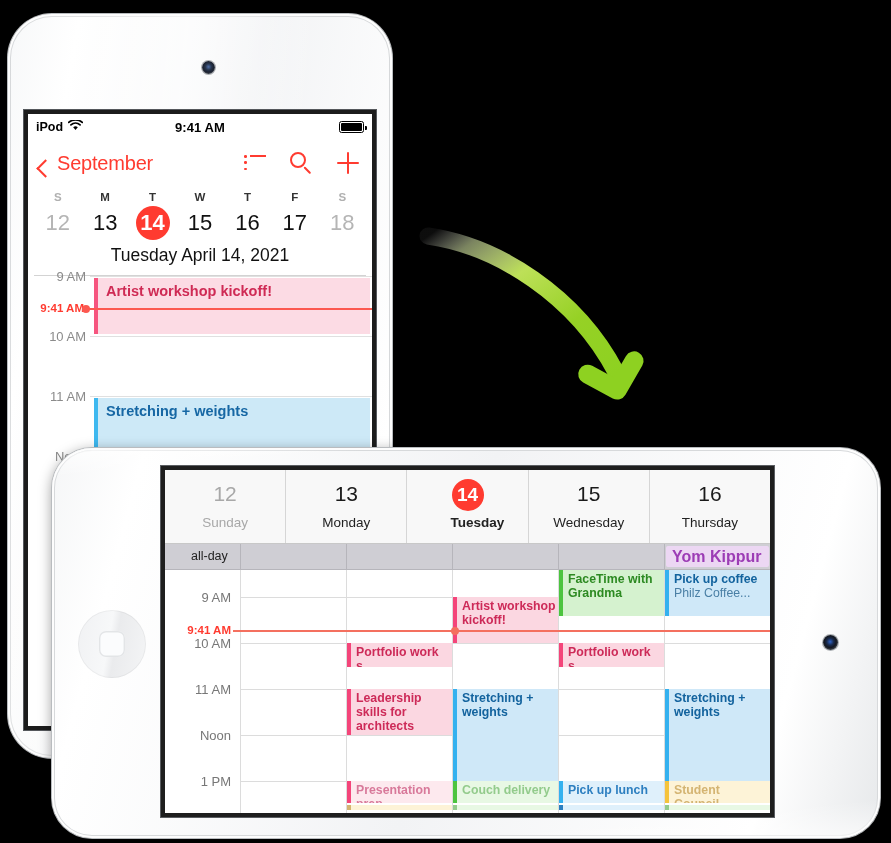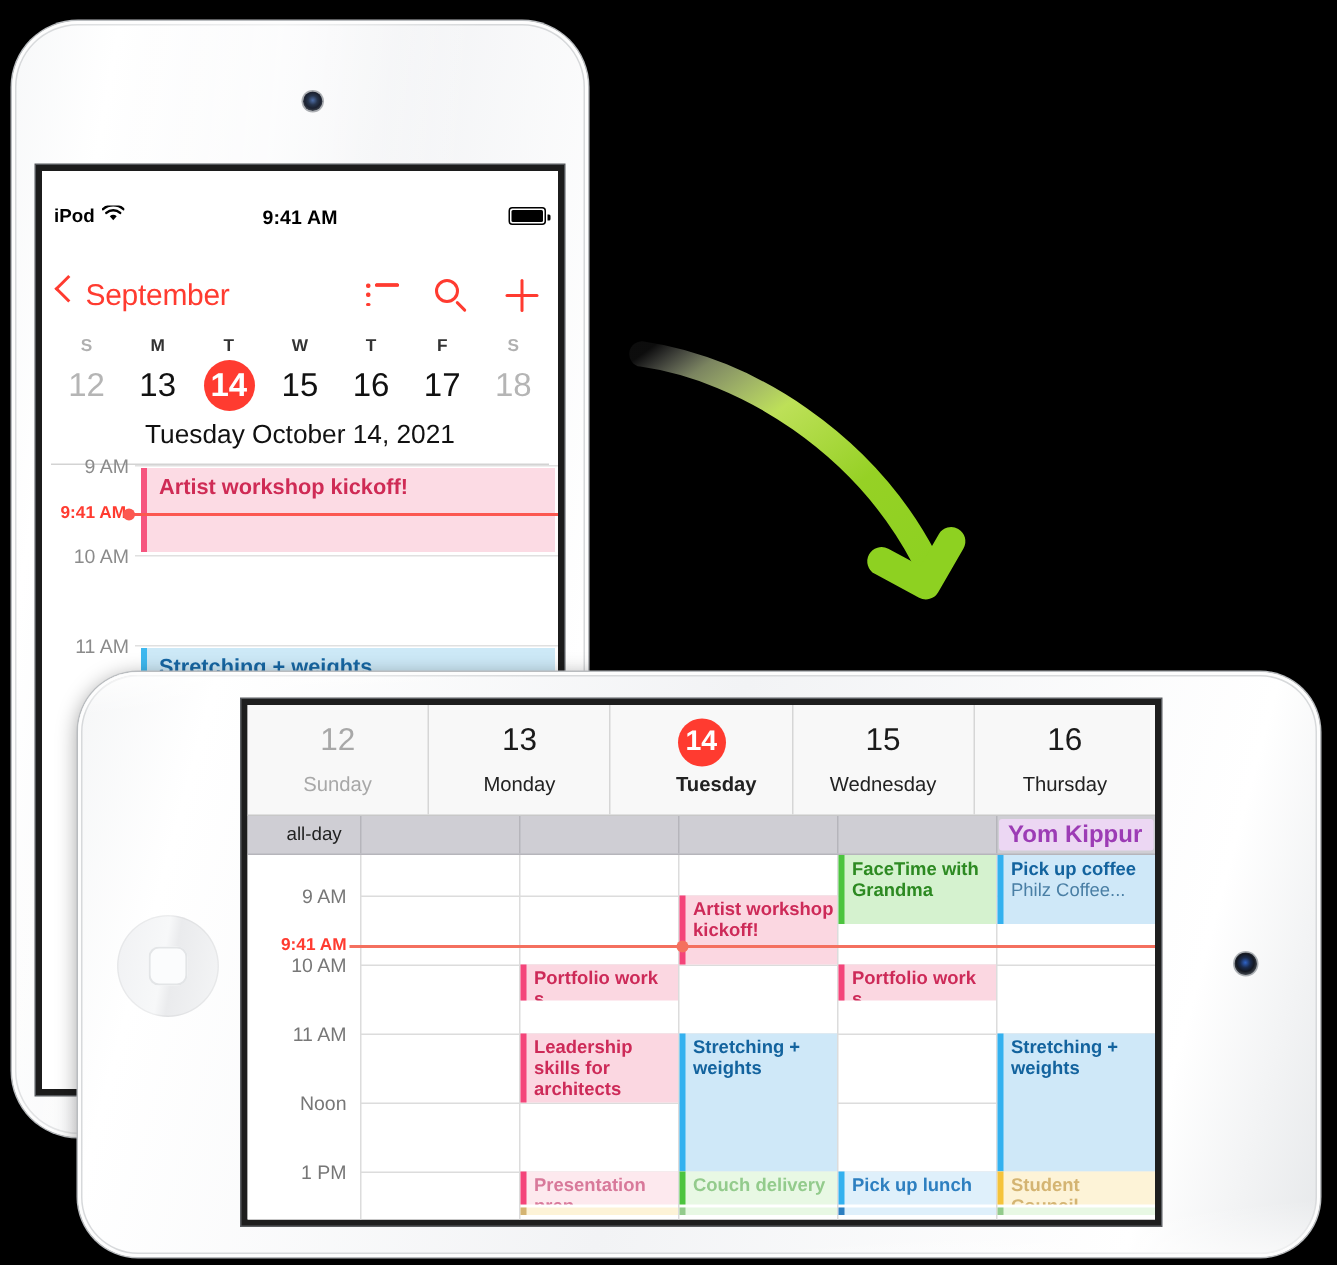--- a/index.html
+++ b/index.html
@@ -43,21 +43,21 @@
   #ipod-screen {
     position:absolute; left:20px; top:100px; width:344px; height:612px;
     background:#ffffff;
     box-shadow: 0 0 0 4px #1c1c1c, 0 0 0 5px #55585c;
     overflow:hidden;
   }
 
   
   .ios-statusbar {
     height:26px; display:flex; align-items:center;
-    padding:17px 8px; font-size:12.5px; font-weight:bold; color:#000;
+    padding:0 8px; font-size:12.5px; font-weight:bold; color:#000;
     position:relative; background:#fff;
   }
   .sb-left { display:flex; align-items:center; gap:5px; }
   .sb-center {
     position:absolute; left:0; right:0; text-align:center;
     font-size:13px; font-weight:bold; letter-spacing:0.1px;
   }
   .sb-right { margin-left:auto; display:flex; align-items:center; }
   .battery {
     width:25px; height:12px; border:1.4px solid #000; border-radius:2.5px;
@@ -67,21 +67,21 @@
     content:""; position:absolute; right:-3.5px; top:3.5px;
     width:2px; height:4px; background:#000; border-radius:0 1px 1px 0;
   }
   .battery i { position:absolute; left:1px; top:1px; bottom:1px; right:1px; background:#000; border-radius:1px; display:block; }
 
   
   .ios-navbar {
     height:46px; display:flex; align-items:center; padding:0 11px;
     background:#fff; position:relative;
   }
-  .nav-back { display:flex; align-items:flex-start; gap:3px; color:#ff3b30; cursor:pointer; }
+  .nav-back { display:flex; align-items:flex-end; gap:3px; color:#ff3b30; cursor:pointer; }
   .chev-left {
     width:11px; height:11px; border-left:2.6px solid #ff3b30; border-bottom:2.6px solid #ff3b30;
     transform: rotate(45deg); display:inline-block; margin-right:2px;
   }
   .nav-back-label { font-size:20px; color:#ff3b30; letter-spacing:-0.2px; }
   .nav-actions { margin-left:auto; display:flex; align-items:center; gap:24px; padding-right:2px;}
   .icon-list { width:22px; height:16px; position:relative; }
   .icon-list i { position:absolute; left:6px; height:2.2px; width:16px; background:#ff3b30; border-radius:1px;}
   .icon-list i:nth-child(1){top:0;} .icon-list i:nth-child(2){top:6.5px;} .icon-list i:nth-child(3){top:13px;}
   .icon-list b { position:absolute; left:0; width:2.6px; height:2.6px; background:#ff3b30; border-radius:50%;}
@@ -315,21 +315,21 @@
         <div class="wk-cell">
             <div class="wk-num">16</div>
           </div>
         <div class="wk-cell">
             <div class="wk-num">17</div>
           </div>
         <div class="wk-cell">
             <div class="wk-num dim">18</div>
           </div>
       </div>
-      <div class="date-line">Tuesday  October 14, 2021</div>
+      <div class="date-line">Tuesday  April 14, 2021</div>
     </div>
 
     <div class="ipod-grid">
       <div class="hr-label" style="top:-7px;">9 AM</div>
       <div class="hr-line" style="top:0px;"></div>
       <div class="hr-label" style="top:53px;">10 AM</div>
       <div class="hr-line" style="top:60px;"></div>
       <div class="hr-label" style="top:113px;">11 AM</div>
       <div class="hr-line" style="top:120px;"></div>
       <div class="hr-label" style="top:173px;">Noon</div>

